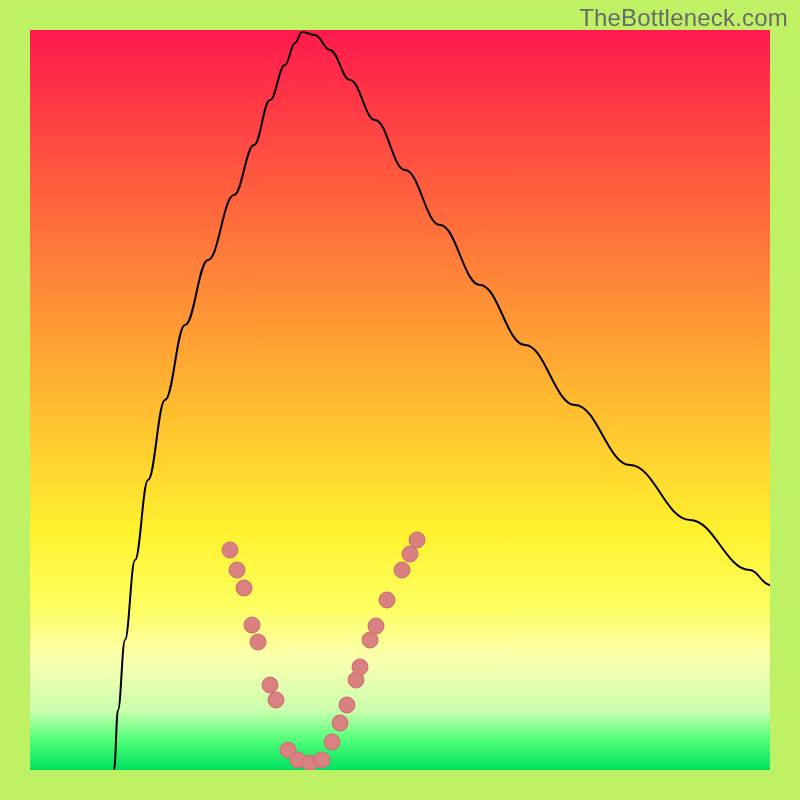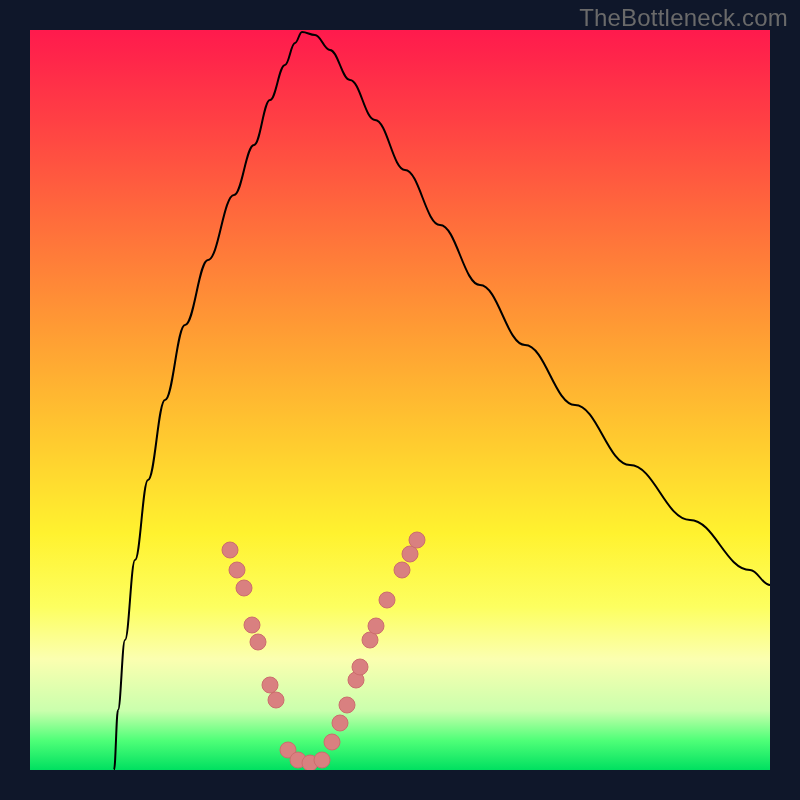--- a/index.html
+++ b/index.html
@@ -9,21 +9,21 @@
     height: 800px;
     background: #000;
     overflow: hidden;
   }
   .frame {
     position: absolute;
     left: 0;
     top: 0;
     width: 800px;
     height: 800px;
-    background: #0f172a;
+    background: #bef264;
   }
   .plot {
     position: absolute;
     left: 30px;
     top: 30px;
     width: 740px;
     height: 740px;
     background: linear-gradient(to bottom,
       #ff1a4d 0%,
       #ff3f44 12%,

